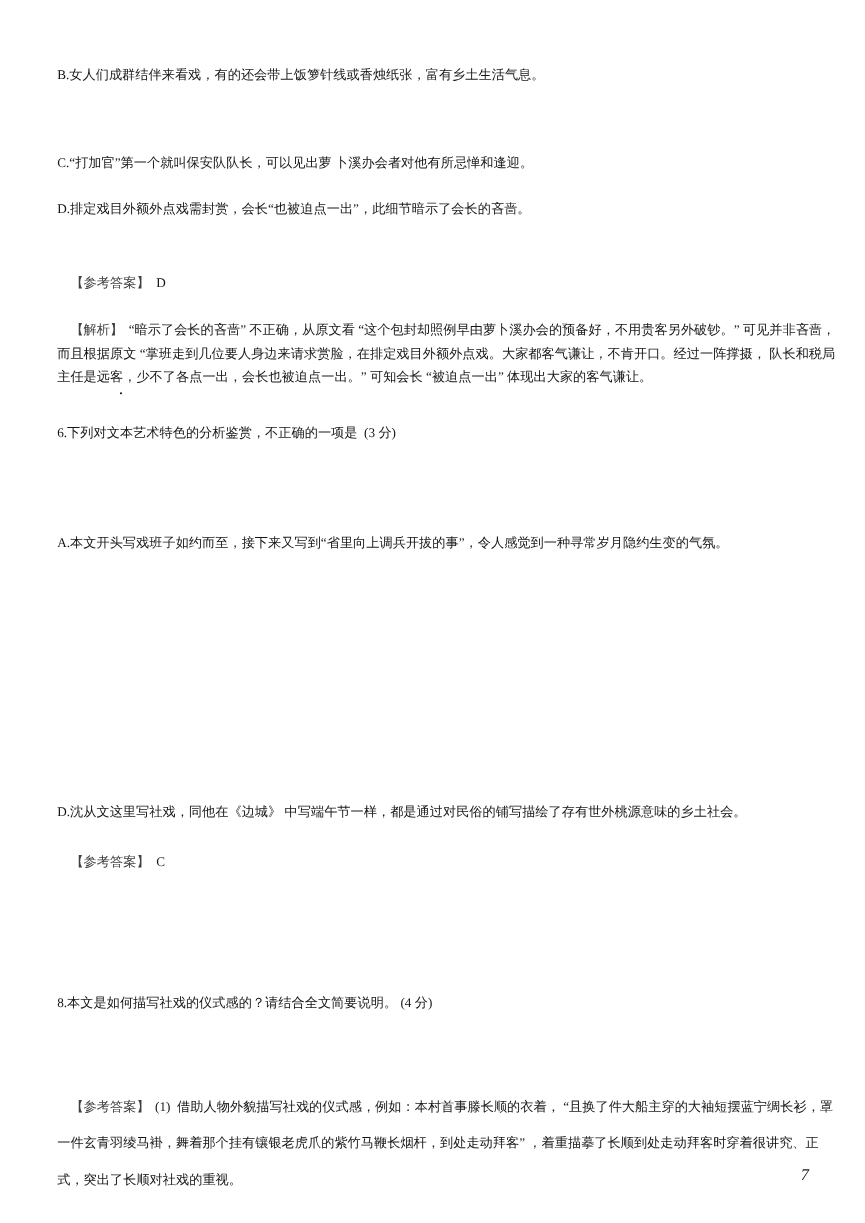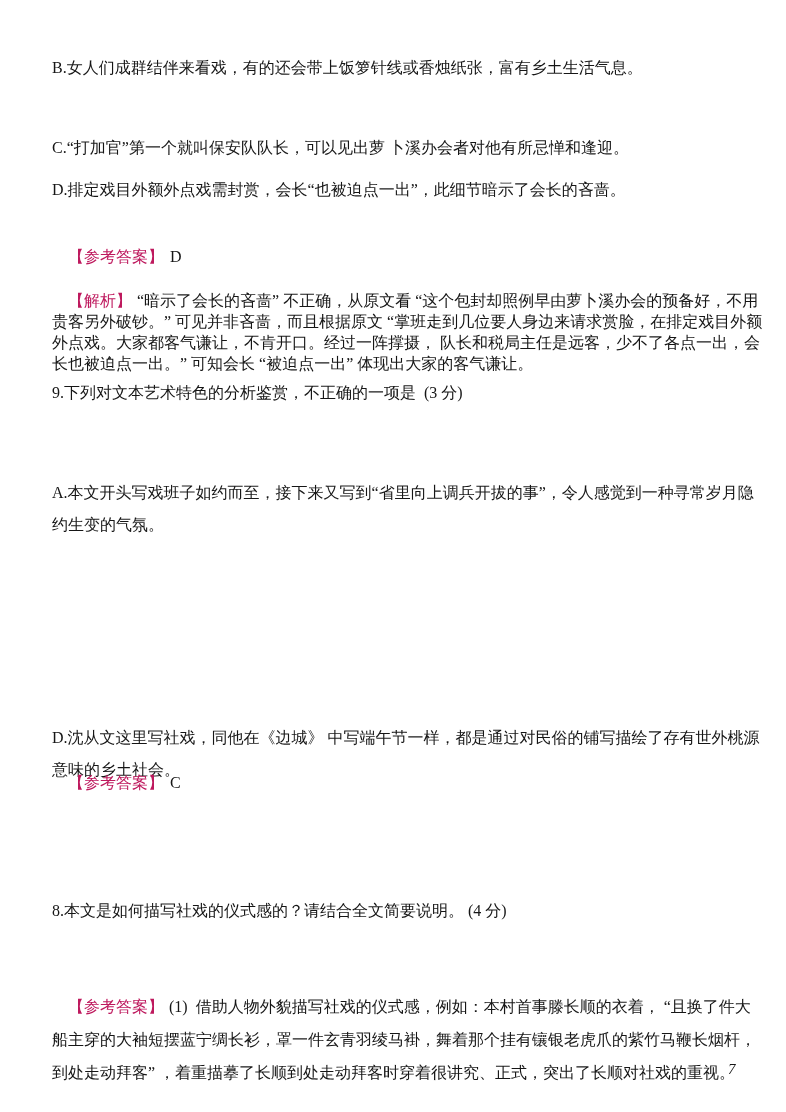--- a/index.html
+++ b/index.html
@@ -10,29 +10,29 @@
     background:#ffffff;
     font-family:"Liberation Serif","DejaVu Serif",serif;
     color:#161616;
     overflow:hidden;
   }
   .txt{
     position:absolute;
     left:52px;
     width:712px;
     margin:0;
-    font-size:16px;
+    font-size:12px;
     line-height:20px;
     white-space:pre-wrap;
     word-break:break-all;
   }
   .lh21{line-height:21px;}
   .lh32{line-height:32px;margin-top:45px;}
   .lh33{line-height:33px;}
-  .red{color:#be185d;}
+  .red{color:#404040;}
   .label{margin-right:5px;}
   .ans-letter{margin-left:6px;}
   .pgnum{
     position:absolute;
     left:728px;
     top:1060px;
     font-size:15px;
     font-style:italic;
     line-height:18px;
   }
@@ -58,21 +58,21 @@
   <p class="txt" style="top:227px">
     <span class="red">【参考答案】</span><span class="ans-letter">D</span>
   </p>
 
   <p class="txt lh21" style="top:269px">
     <span class="red label">【解析】</span><span>“暗示了会长的吝啬” 不正确，从原文看 “这个包封却照例早由萝卜溪办会的预备好，不用贵客另外破钞。” 可见并非吝啬，而且根据原文 “掌班走到几位要人身边来请求赏脸，在排定戏目外额外点戏。大家都客气谦让，不肯开口。经过一阵撑摄， 队长和税局主任是远客，少不了各点一出，会长也被迫点一出。” 可知会长 “被迫点一出” 体现出大家的客气谦让。</span>
   </p>
 
   <span class="stray">.</span>
 
-  <p class="txt" style="top:383px">9.下列对文本艺术特色的分析鉴赏，不正确的一项是  (3 分)</p>
+  <p class="txt" style="top:383px">6.下列对文本艺术特色的分析鉴赏，不正确的一项是  (3 分)</p>
 
   <p class="txt lh32" style="top:432px">A.本文开头写戏班子如约而至，接下来又写到“省里向上调兵开拔的事”，令人感觉到一种寻常岁月隐约生变的气氛。</p>
 
 
 
   <p class="txt lh32" style="top:677px">D.沈从文这里写社戏，同他在《边城》 中写端午节一样，都是通过对民俗的铺写描绘了存有世外桃源意味的乡土社会。</p>
 
   <p class="txt" style="top:753px">
     <span class="red">【参考答案】</span><span class="ans-letter">C</span>
   </p>

